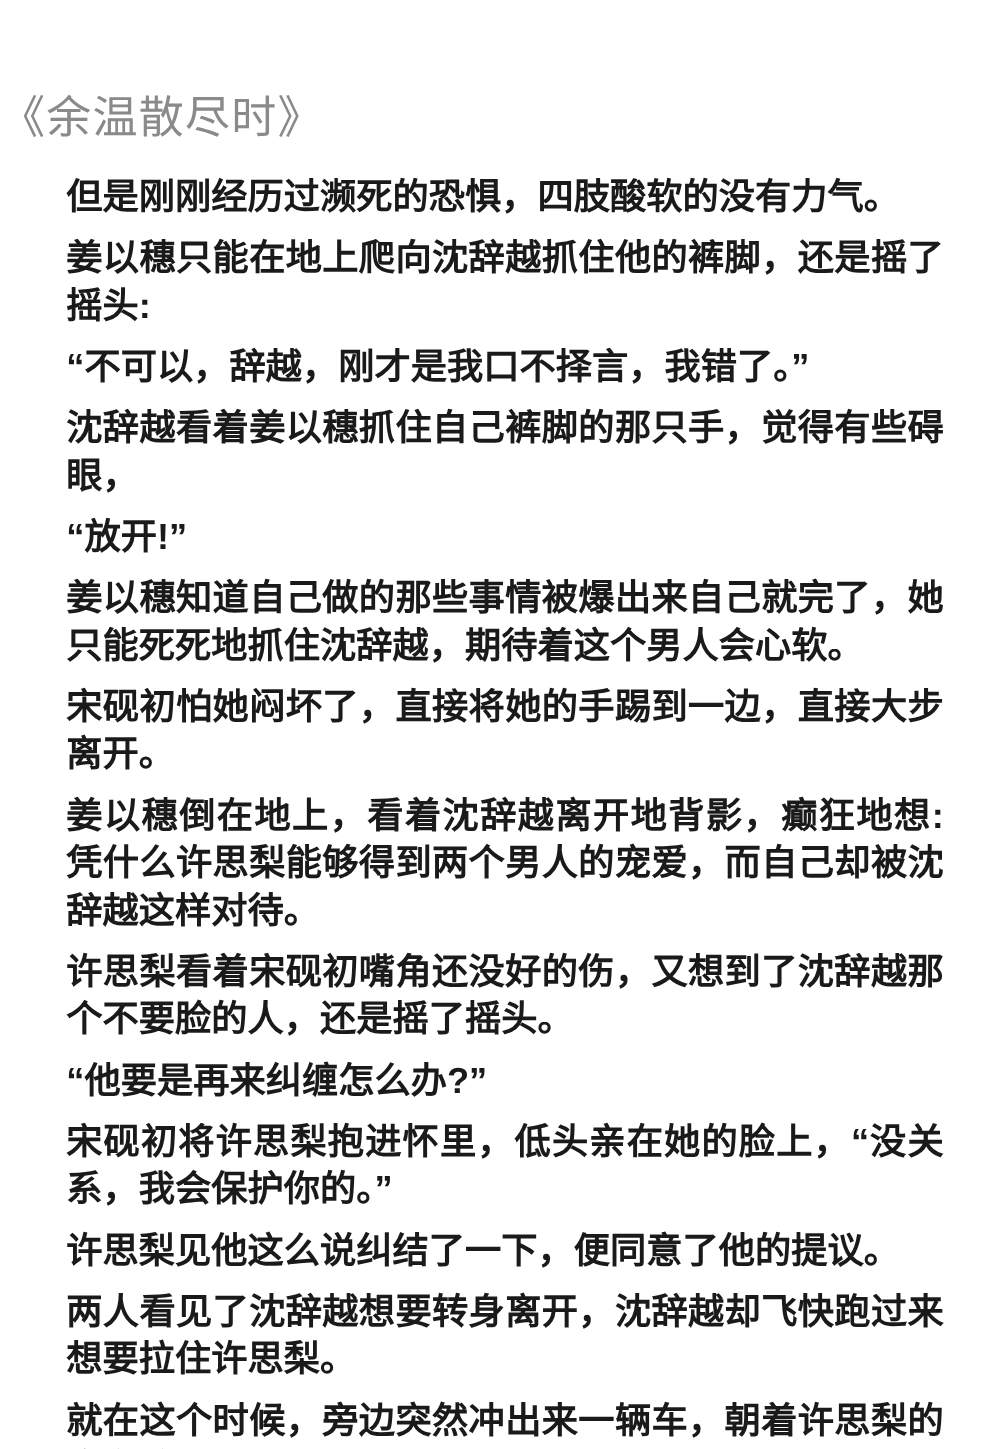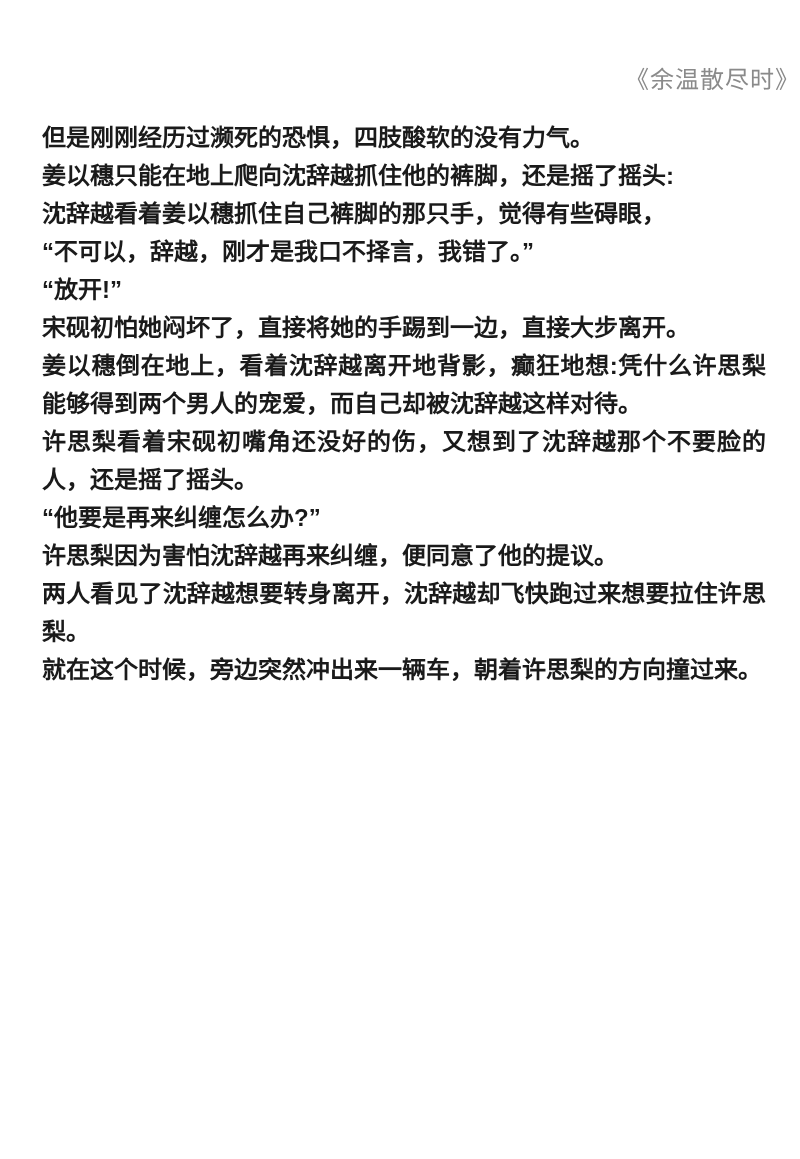--- a/index.html
+++ b/index.html
@@ -18,67 +18,69 @@
   .page {
     position: relative;
     width: 800px;
     height: 1159px;
     background: #ffffff;
     box-sizing: border-box;
   }
 
   
   .novel-title {
-    text-align: right;
+    text-align: left;
     font-family: "Liberation Serif", "DejaVu Serif", serif;
-    font-size: 24px;
+    font-size: 36px;
     line-height: 1;
     color: #8a8a8a;
     letter-spacing: 1px;
     padding-top: 52px;
     font-weight: 400;
     white-space: nowrap;
   }
 
   
   .story-body {
     margin: 0;
     padding: 0 34px 0 42px;
     margin-top: 27px;
   }
 
   .story-line {
     font-family: "Liberation Sans", "DejaVu Sans", sans-serif;
-    font-size: 24px;
+    font-size: 29px;
     line-height: 38px;
     color: #1a1a1a;
     font-weight: 700;
     letter-spacing: 0px;
     text-align: justify;
     text-justify: inter-ideograph;
     word-break: break-all;
-    margin: 0;
+    margin: 11px;
     -webkit-font-smoothing: none;
   }
 </style>
 </head>
 <body>
 
 <div class="page">
 
   <h1 class="novel-title">《余温散尽时》</h1>
 
   <div class="story-body">
     <p class="story-line">但是刚刚经历过濒死的恐惧，四肢酸软的没有力气。</p>
     <p class="story-line">姜以穗只能在地上爬向沈辞越抓住他的裤脚，还是摇了摇头:</p>
+    <p class="story-line">“不可以，辞越，刚才是我口不择言，我错了。”</p>
     <p class="story-line">沈辞越看着姜以穗抓住自己裤脚的那只手，觉得有些碍眼，</p>
-    <p class="story-line">“不可以，辞越，刚才是我口不择言，我错了。”</p>
     <p class="story-line">“放开!”</p>
+    <p class="story-line">姜以穗知道自己做的那些事情被爆出来自己就完了，她只能死死地抓住沈辞越，期待着这个男人会心软。</p>
     <p class="story-line">宋砚初怕她闷坏了，直接将她的手踢到一边，直接大步离开。</p>
     <p class="story-line">姜以穗倒在地上，看着沈辞越离开地背影，癫狂地想:凭什么许思梨能够得到两个男人的宠爱，而自己却被沈辞越这样对待。</p>
     <p class="story-line">许思梨看着宋砚初嘴角还没好的伤，又想到了沈辞越那个不要脸的人，还是摇了摇头。</p>
     <p class="story-line">“他要是再来纠缠怎么办?”</p>
-    <p class="story-line">许思梨因为害怕沈辞越再来纠缠，便同意了他的提议。</p>
+    <p class="story-line">宋砚初将许思梨抱进怀里，低头亲在她的脸上，“没关系，我会保护你的。”</p>
+    <p class="story-line">许思梨见他这么说纠结了一下，便同意了他的提议。</p>
     <p class="story-line">两人看见了沈辞越想要转身离开，沈辞越却飞快跑过来想要拉住许思梨。</p>
     <p class="story-line">就在这个时候，旁边突然冲出来一辆车，朝着许思梨的方向撞过来。</p>
   </div>
 
 </div>
 
 </body></html>

